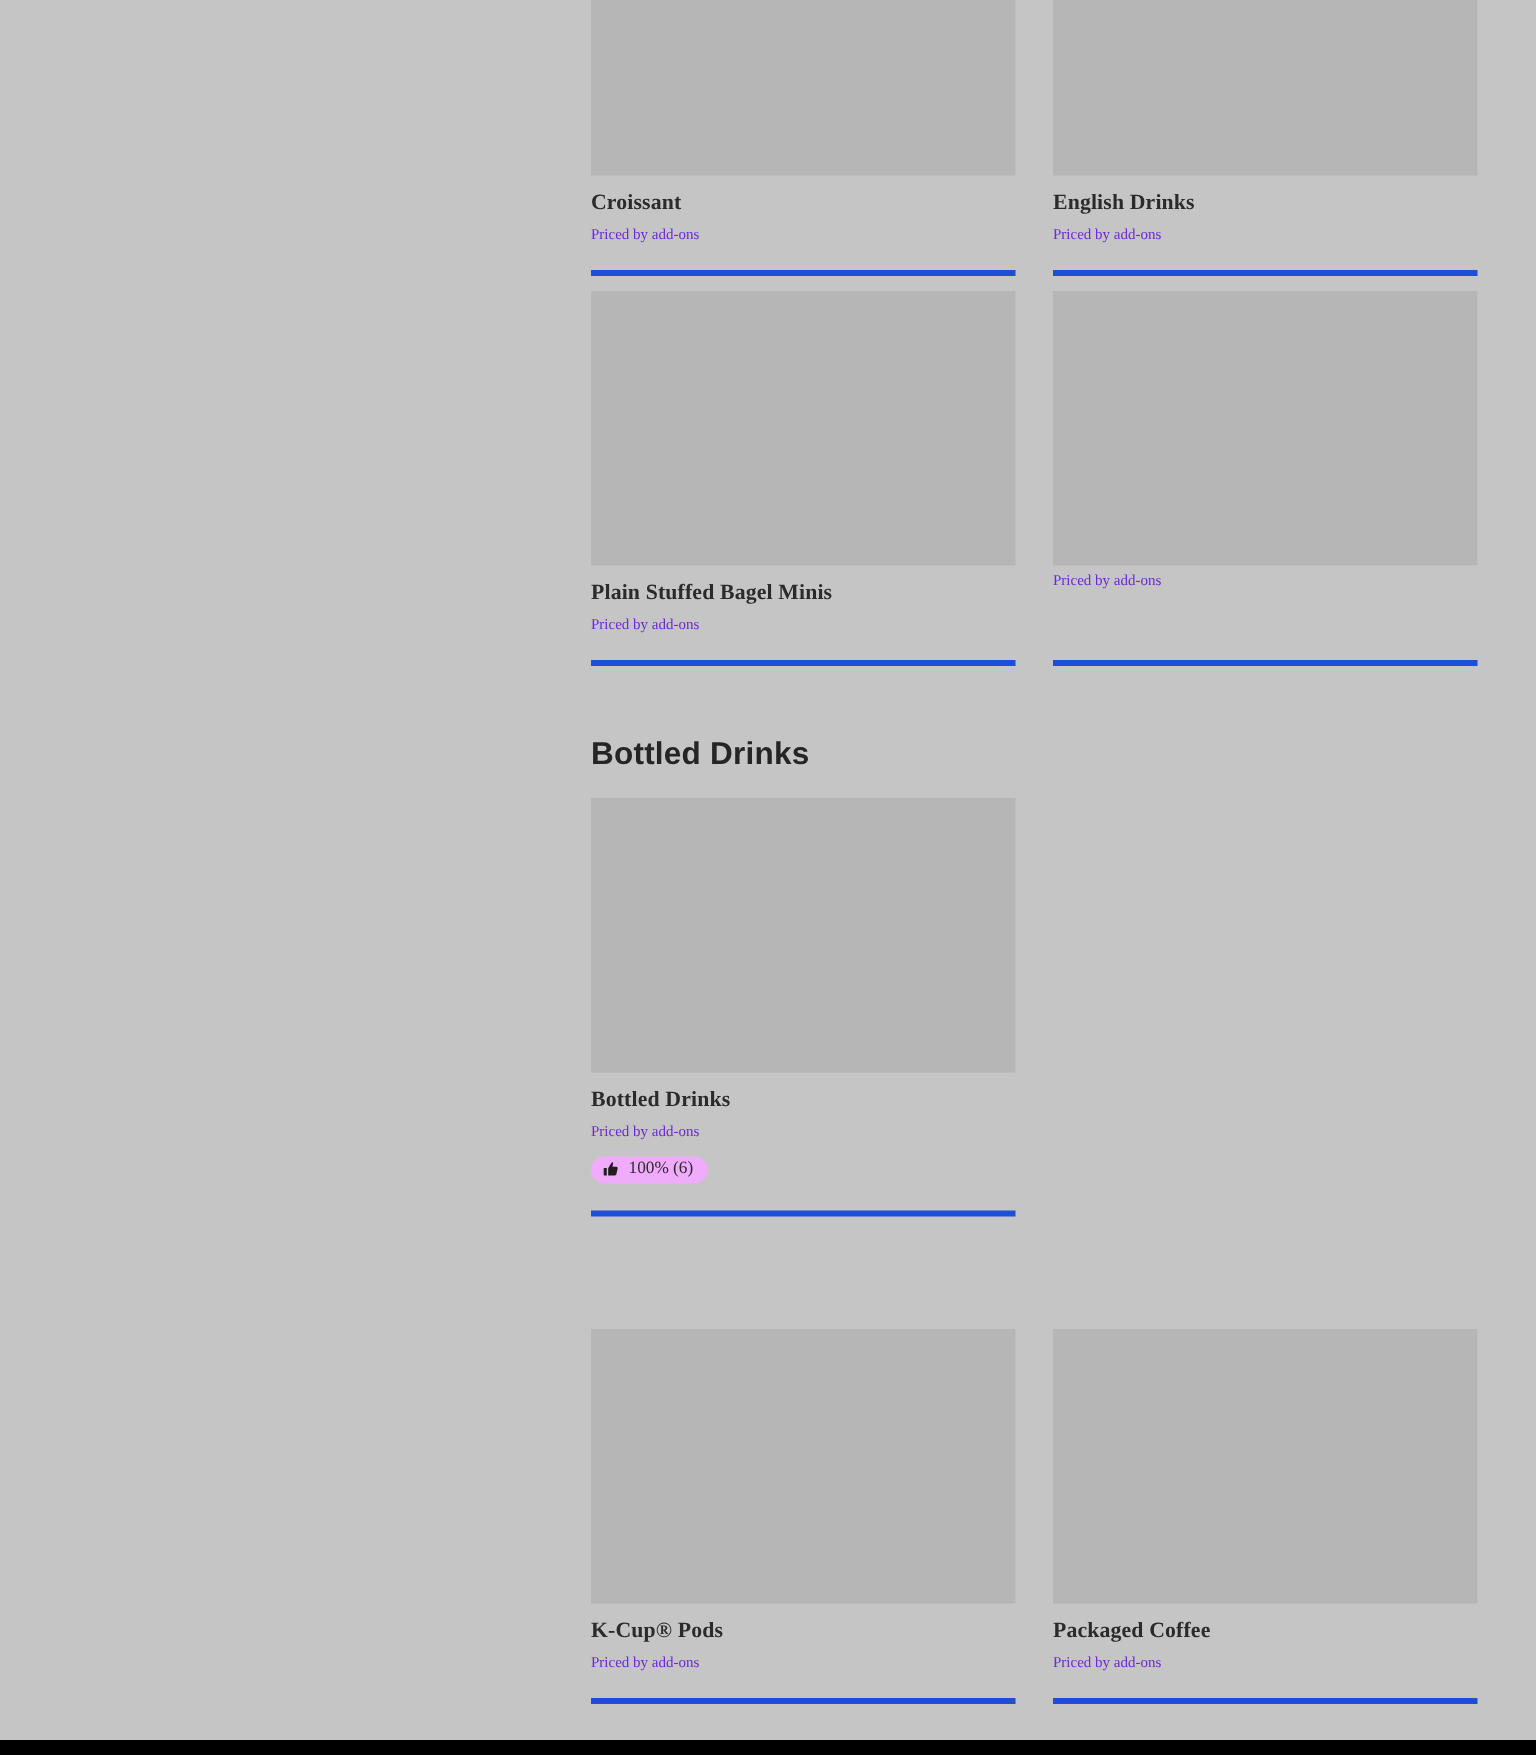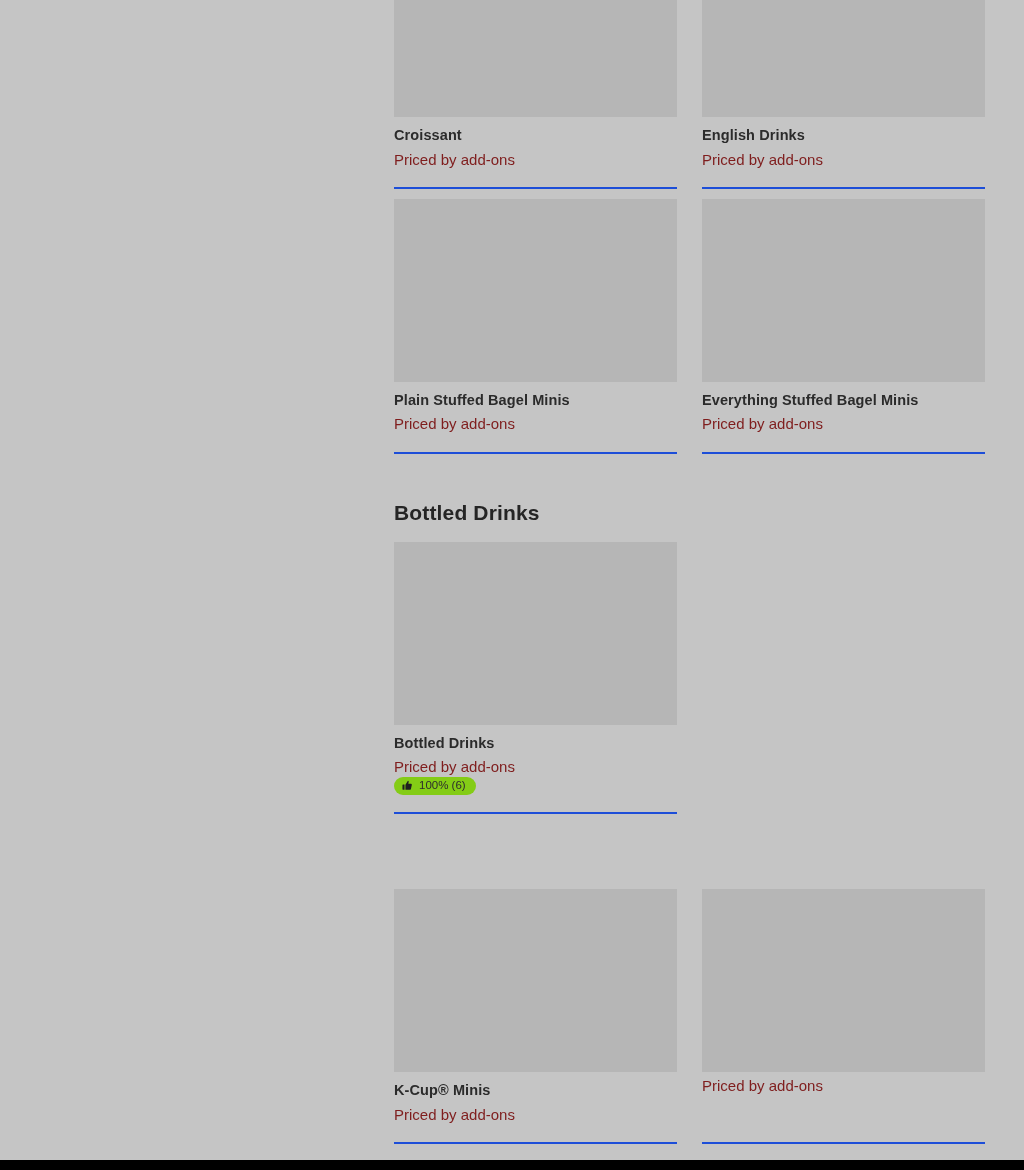--- a/index.html
+++ b/index.html
@@ -50,22 +50,23 @@
     flex-wrap: wrap;
     width: 591px;
   }
 
   .product-card {
     width: 283px;
     box-sizing: border-box;
     margin-right: 25px;
     position: relative;
     padding-bottom: 17px;
-    border-bottom: 2px solid #1d4ed8;
+    border-bottom: 4px solid #1d4ed8;
     margin-bottom: 10px;
+    font-family: Liberation Serif, serif;
   }
   .product-card:nth-child(2n) {
     margin-right: 0;
   }
 
   .product-thumb {
     width: 283px;
     height: 183px;
     background: #b6b6b6;
     display: block;
@@ -79,33 +80,34 @@
   .product-title {
     font-size: 14.5px;
     font-weight: 600;
     color: #2b2b2b;
     line-height: 1.35;
     margin: 9px 0 0 0;
     letter-spacing: .1px;
   }
 
   .product-subtitle {
-    font-size: 15px;
+    font-size: 10px;
     font-weight: 400;
-    color: #7f1d1d;
+    color: #6d28d9;
     line-height: 1.35;
     margin: 4px 0 0 0;
   }
 
   .rating-badge {
     display: inline-flex;
     gap: 6px;
-    background: #84cc16;
+    background: #f0abfc;
     border-radius: 11px;
     padding: 3px 10px 3px 8px;
+    margin-top: 10px;
     font-size: 11.5px;
     color: #2d2d2d;
     line-height: 1;
   }
   .rating-badge .thumb-icon {
     display: inline-block;
     width: 11px;
     height: 11px;
     line-height: 1;
     color: #1f1f1f;
@@ -152,21 +154,20 @@
         </div>
 
         <div class="product-card">
           <div class="product-thumb"></div>
           <div class="product-title">Plain Stuffed Bagel Minis</div>
           <div class="product-subtitle">Priced by add-ons</div>
         </div>
 
         <div class="product-card">
           <div class="product-thumb"></div>
-          <div class="product-title">Everything Stuffed Bagel Minis</div>
           <div class="product-subtitle">Priced by add-ons</div>
         </div>
 
       </div>
     </div>
 
     <div class="section-gap-top"></div>
     <div class="section">
       <h2 class="section-heading">Bottled Drinks</h2>
       <div class="section-gap-after-heading"></div>
@@ -189,26 +190,27 @@
       </div>
     </div>
 
     <div class="section-gap-between"></div>
     <div class="section">
       <div class="section-gap-after-heading"></div>
       <div class="product-grid">
 
         <div class="product-card">
           <div class="product-thumb"></div>
-          <div class="product-title">K-Cup® Minis</div>
-          <div class="product-subtitle">Priced by add-ons</div>
-        </div>
-
-        <div class="product-card">
-          <div class="product-thumb"></div>
+          <div class="product-title">K-Cup® Pods</div>
+          <div class="product-subtitle">Priced by add-ons</div>
+        </div>
+
+        <div class="product-card">
+          <div class="product-thumb"></div>
+          <div class="product-title">Packaged Coffee</div>
           <div class="product-subtitle">Priced by add-ons</div>
         </div>
 
       </div>
     </div>
 
   </div>
 </div>
 
 <div id="bottom-bar"></div>

